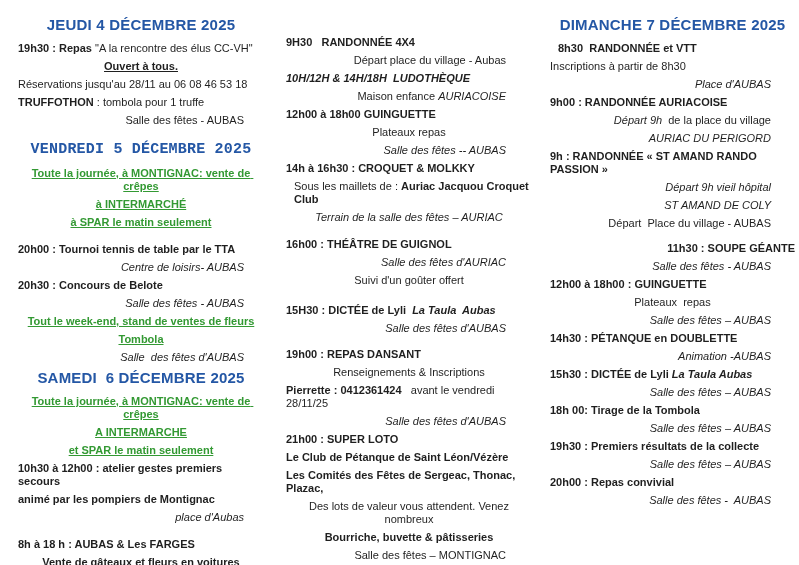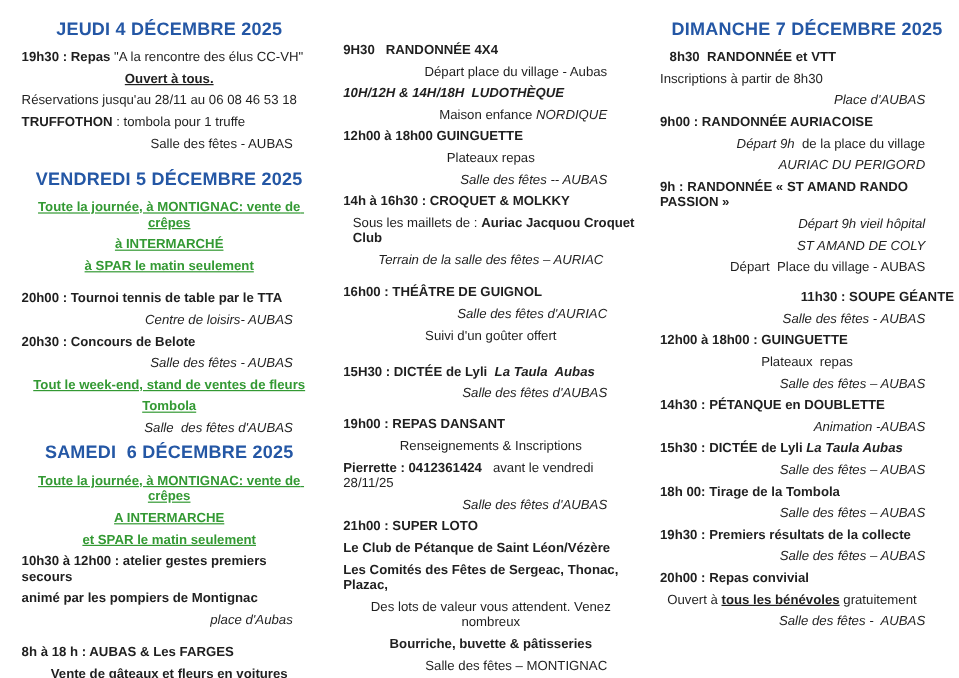--- a/index.html
+++ b/index.html
@@ -46,21 +46,21 @@
 <body>
 
 <div class="page">
   <div class="col col-left">
       <div class="line a-c h" style="color: rgb(36, 87, 165);"><span>JEUDI 4 DÉCEMBRE 2025</span></div>
       <div class="line a-l"><span style="font-weight: bold;">19h30 : Repas </span><span>"A la rencontre des élus CC-VH"</span></div>
       <div class="line a-c"><span style="font-weight: bold; text-decoration: underline;">Ouvert à tous.</span></div>
       <div class="line a-l"><span>Réservations jusqu'au 28/11 au 06 08 46 53 18</span></div>
       <div class="line a-l"><span style="font-weight: bold;">TRUFFOTHON</span><span> : tombola pour 1 truffe</span></div>
       <div class="line a-r"><span>Salle des fêtes - AUBAS</span></div>
-      <div class="line a-c h" style="margin-top: 14px; color: rgb(36, 87, 165);"><span>VENDREDI 5 DÉCEMBRE 2025</span></div>
+      <div class="line a-c h" style="margin-top: 14px; color: rgb(36, 87, 165); font-family: Liberation Mono, monospace;"><span>VENDREDI 5 DÉCEMBRE 2025</span></div>
       <div class="line a-c g" style="color: rgb(51, 153, 51);"><span>Toute la journée, à MONTIGNAC: vente de crêpes</span></div>
       <div class="line a-c g" style="color: rgb(51, 153, 51);"><span>à INTERMARCHÉ</span></div>
       <div class="line a-c g" style="color: rgb(51, 153, 51);"><span>à SPAR le matin seulement</span></div>
       <div class="line a-l" style="margin-top: 14px;"><span style="font-weight: bold;">20h00 : Tournoi tennis de table par le TTA</span></div>
       <div class="line a-r"><span style="font-style: italic;">Centre de loisirs- AUBAS</span></div>
       <div class="line a-l"><span style="font-weight: bold;">20h30 : Concours de Belote</span></div>
       <div class="line a-r"><span style="font-style: italic;">Salle des fêtes - AUBAS</span></div>
       <div class="line a-c g" style="color: rgb(51, 153, 51);"><span>Tout le week-end, stand de ventes de fleurs</span></div>
       <div class="line a-c g" style="color: rgb(51, 153, 51);"><span>Tombola</span></div>
       <div class="line a-r"><span style="font-style: italic;">Salle  des fêtes d'AUBAS</span></div>
@@ -71,21 +71,21 @@
       <div class="line a-l"><span style="font-weight: bold;">10h30 à 12h00 : atelier gestes premiers secours</span></div>
       <div class="line a-l"><span style="font-weight: bold;">animé par les pompiers de Montignac</span></div>
       <div class="line a-r"><span style="font-style: italic;">place d'Aubas</span></div>
       <div class="line a-l" style="margin-top: 14px;"><span style="font-weight: bold;">8h à 18 h : AUBAS &amp; Les FARGES</span></div>
       <div class="line a-c"><span style="font-weight: bold;">Vente de gâteaux et fleurs en voitures</span></div>
     </div>
   <div class="col col-mid">
       <div class="line a-l"><span style="font-weight: bold;">9H30   RANDONNÉE 4X4</span></div>
       <div class="line a-r" style="margin-top: 3px;"><span>Départ place du village - Aubas</span></div>
       <div class="line a-l" style="margin-top: 2px;"><span style="font-weight: bold; font-style: italic;">10H/12H &amp; 14H/18H  LUDOTHÈQUE</span></div>
-      <div class="line a-r"><span>Maison enfance </span><span style="font-style: italic;">NORDIQUE</span></div>
+      <div class="line a-r"><span>Maison enfance </span><span style="font-style: italic;">AURIACOISE</span></div>
       <div class="line a-l"><span style="font-weight: bold;">12h00 à 18h00 GUINGUETTE</span></div>
       <div class="line a-c" style="margin-top: 2px;"><span>Plateaux repas</span></div>
       <div class="line a-r" style="margin-top: 2px;"><span style="font-style: italic;">Salle des fêtes -- AUBAS</span></div>
       <div class="line a-l" style="margin-top: 4px;"><span style="font-weight: bold;">14h à 16h30 : CROQUET &amp; MOLKKY</span></div>
       <div class="line a-l" style="margin-left: 8px;"><span>Sous les maillets de : </span><span style="font-weight: bold;">Auriac Jacquou Croquet Club</span></div>
       <div class="line a-c"><span style="font-style: italic;">Terrain de la salle des fêtes – AURIAC</span></div>
       <div class="line a-l" style="margin-top: 14px;"><span style="font-weight: bold;">16h00 : THÉÂTRE DE GUIGNOL</span></div>
       <div class="line a-r"><span style="font-style: italic;">Salle des fêtes d'AURIAC</span></div>
       <div class="line a-c"><span>Suivi d'un goûter offert</span></div>
       <div class="line a-l" style="margin-top: 17px;"><span style="font-weight: bold;">15H30 : DICTÉE de Lyli  </span><span style="font-weight: bold; font-style: italic;">La Taula  Aubas</span></div>
@@ -120,16 +120,15 @@
       <div class="line a-r"><span style="font-style: italic;">Salle des fêtes – AUBAS</span></div>
       <div class="line a-l"><span style="font-weight: bold;">14h30 : PÉTANQUE en DOUBLETTE</span></div>
       <div class="line a-r"><span style="font-style: italic;">Animation -AUBAS</span></div>
       <div class="line a-l"><span style="font-weight: bold;">15h30 : DICTÉE de Lyli </span><span style="font-weight: bold; font-style: italic;">La Taula Aubas</span></div>
       <div class="line a-r"><span style="font-style: italic;">Salle des fêtes – AUBAS</span></div>
       <div class="line a-l"><span style="font-weight: bold;">18h 00: Tirage de la Tombola</span></div>
       <div class="line a-r"><span style="font-style: italic;">Salle des fêtes – AUBAS</span></div>
       <div class="line a-l"><span style="font-weight: bold;">19h30 : Premiers résultats de la collecte</span></div>
       <div class="line a-r"><span style="font-style: italic;">Salle des fêtes – AUBAS</span></div>
       <div class="line a-l"><span style="font-weight: bold;">20h00 : Repas convivial</span></div>
-      <div class="line a-l" style="margin-left: 6px;"><span>Ouvert à </span><span style="font-weight: bold; text-decoration: underline;">tous les bénévoles</span><span> gratuitement</span></div>
       <div class="line a-r"><span style="font-style: italic;">Salle des fêtes -  AUBAS</span></div>
     </div>
 </div>
 
 </body></html>

